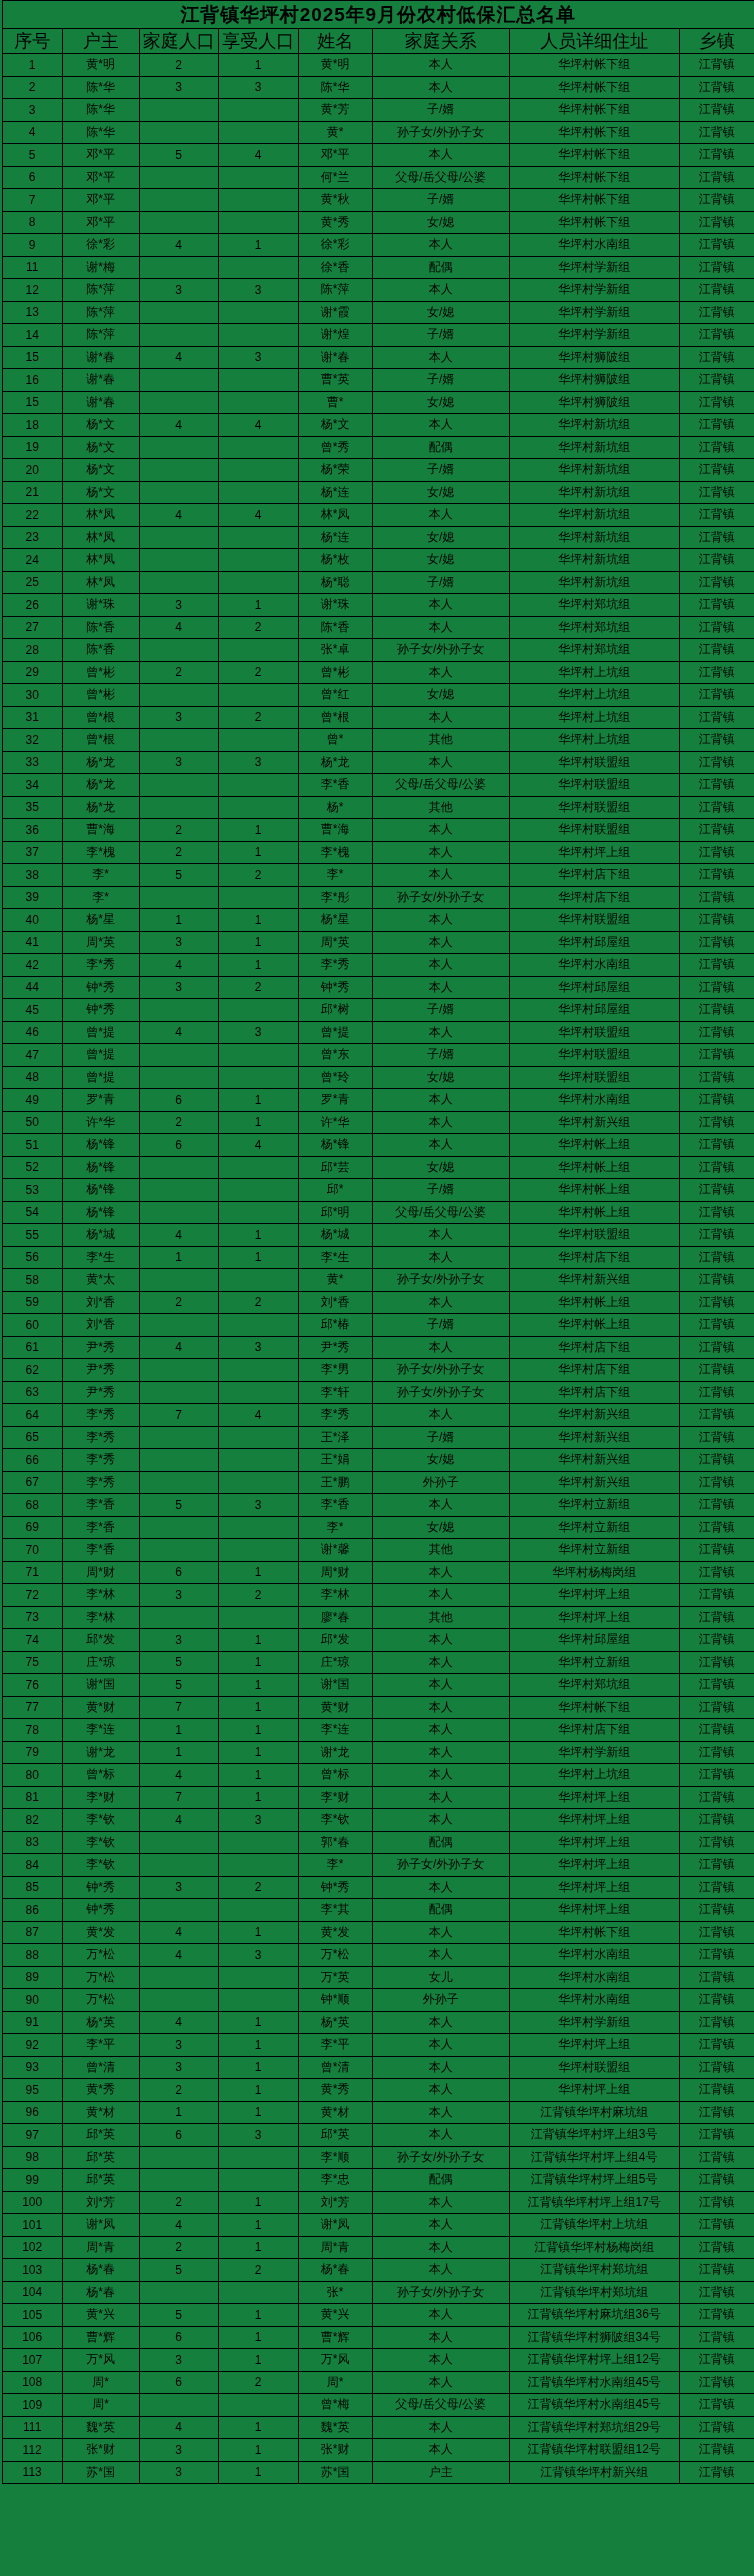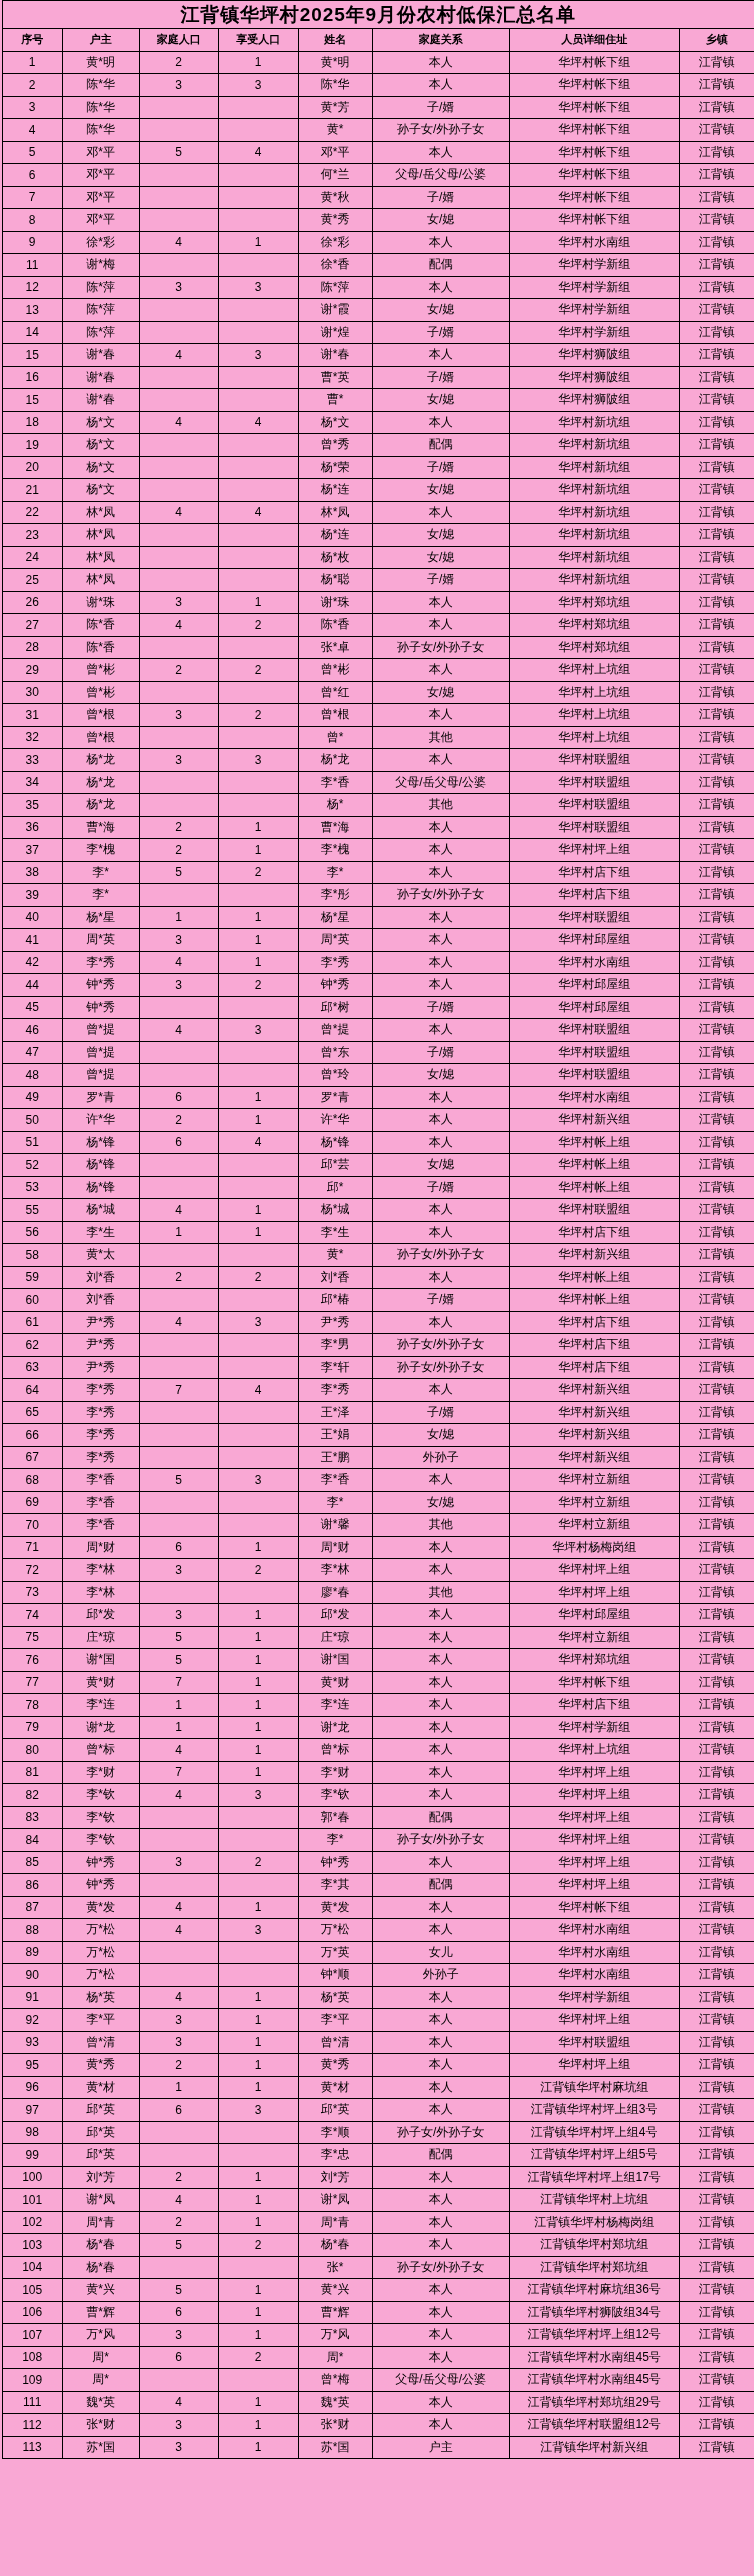--- a/index.html
+++ b/index.html
@@ -3,21 +3,21 @@
 <meta charset="utf-8">
 <style>
   html, body {
     margin: 0;
     padding: 0;
     background: #ffffff;
   }
   .page {
     width: 755px;
     height: 2576px;
-    background: #f9a8d4;
+    background: #15803d;
     color: #000000;
     font-family: "Liberation Sans", "DejaVu Sans", sans-serif;
     overflow: hidden;
   }
   table.doc-table {
     border-collapse: collapse;
     table-layout: fixed;
     width: 751px;
     margin: 0 1.7px;
   }
@@ -31,22 +31,22 @@
     white-space: nowrap;
   }
   .title-cell {
     height: 27px;
     font-size: 19px;
     font-weight: bold;
     letter-spacing: 0.9px;
   }
   .col-header {
     height: 21.5px;
-    font-size: 11px;
-    font-weight: bold;
+    font-size: 18px;
+    font-weight: normal;
   }
   tbody td {
     height: 21.5px;
     font-size: 12px;
     font-weight: normal;
   }
   col.c-seq     { width: 60px; }
   col.c-head    { width: 77px; }
   col.c-fam     { width: 79px; }
   col.c-benef   { width: 80px; }
@@ -590,20 +590,30 @@
           <td>53</td>
           <td>杨*锋</td>
           <td></td>
           <td></td>
           <td>邱*</td>
           <td>子/婿</td>
           <td>华坪村帐上组</td>
           <td>江背镇</td>
         </tr>
         <tr>
+          <td>54</td>
+          <td>杨*锋</td>
+          <td></td>
+          <td></td>
+          <td>邱*明</td>
+          <td>父母/岳父母/公婆</td>
+          <td>华坪村帐上组</td>
+          <td>江背镇</td>
+        </tr>
+        <tr>
           <td>55</td>
           <td>杨*城</td>
           <td>4</td>
           <td>1</td>
           <td>杨*城</td>
           <td>本人</td>
           <td>华坪村联盟组</td>
           <td>江背镇</td>
         </tr>
         <tr>

